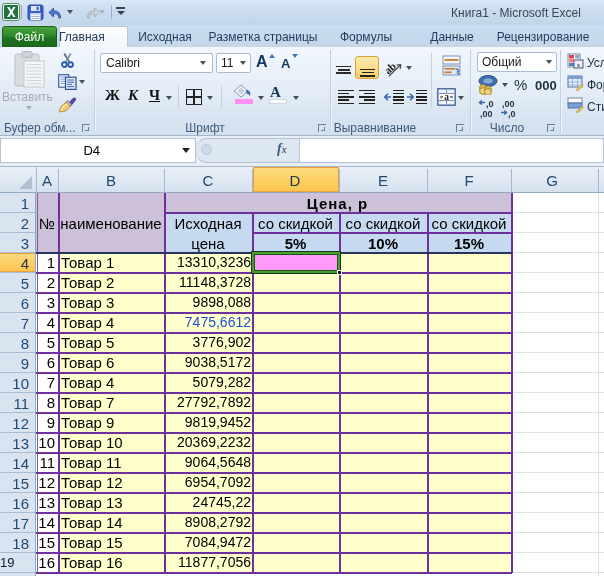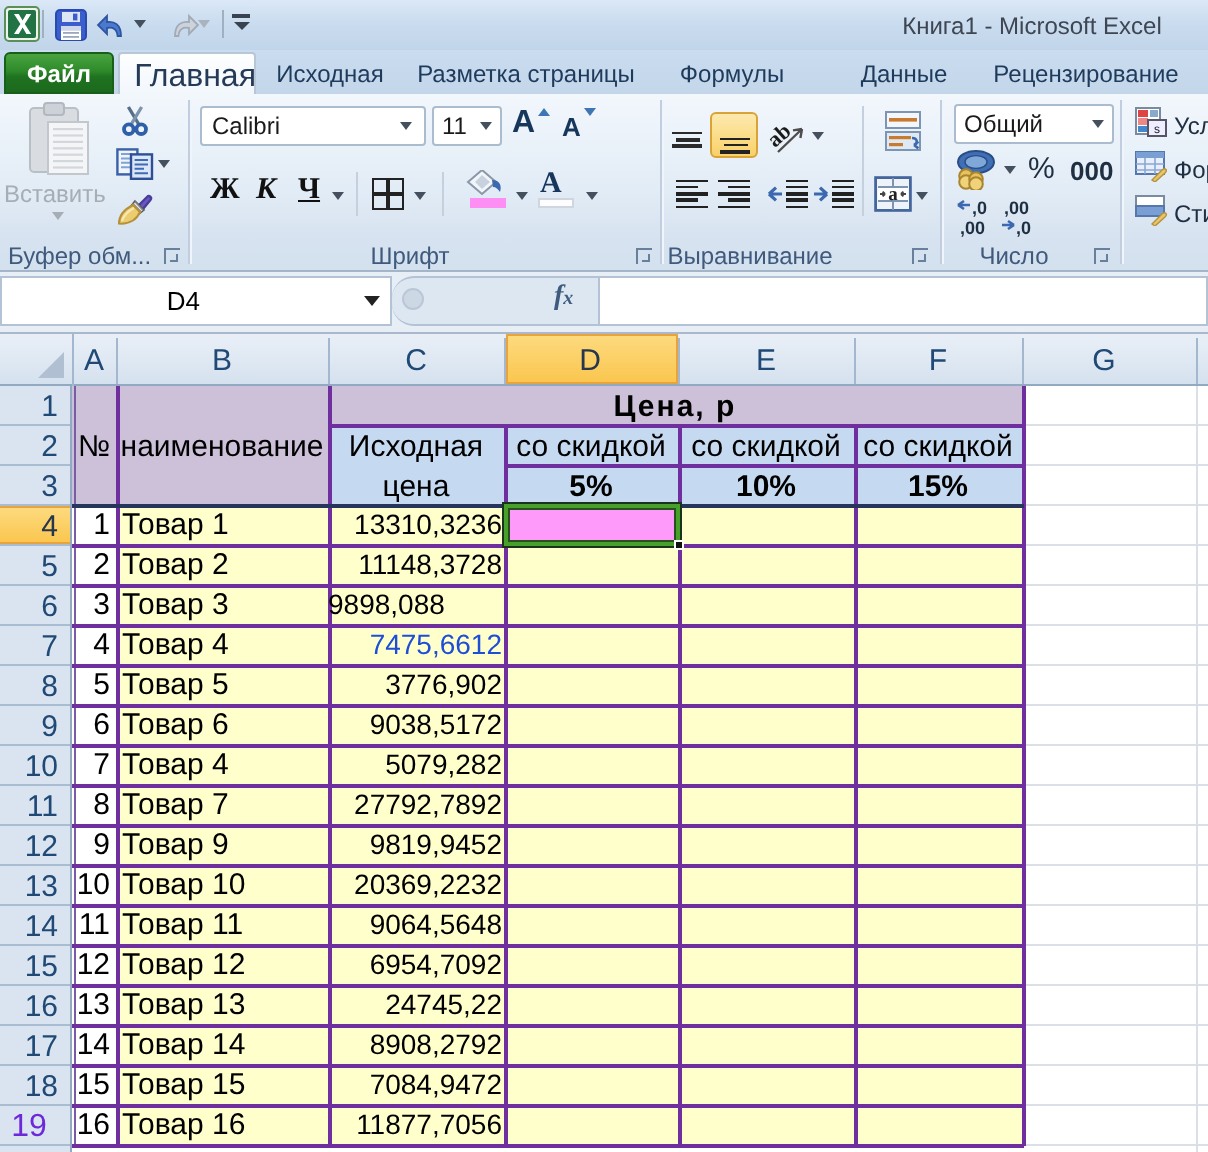--- a/index.html
+++ b/index.html
@@ -30,23 +30,23 @@
 <svg class="abs" style="left:83px;top:4px" width="17" height="17" viewBox="0 0 17 17">
 <path d="M4.5 14 C4.5 8 8 6.5 11.5 7 L11.5 4 L16 8.5 L11.5 13 L11.5 10 C8.5 9.4 6.5 10.5 6.2 14 Z" fill="#cdd3db" stroke="#a2aab5" stroke-width="0.9"></path>
 </svg>
 <div class="dar" style="left:99px;top:10px;border-top-color:#aab2bd"></div>
 <div class="abs" style="left:111px;top:5px;width:1px;height:14px;background:#9fb0c4"></div>
 <div class="abs" style="left:116px;top:7px;width:9px;height:1.5px;background:#39434f"></div>
 <div class="abs" style="left:116.5px;top:11px;width:0;height:0;border:4px solid transparent;border-top:4.5px solid #39434f;border-bottom:none"></div>
 <div class="tx" style="left:446px;top:6px;width:140px;text-align:center;font-size:12px;color:#3e4653">Книга1  -  Microsoft Excel</div>
 <div class="abs" style="left:0;top:25px;width:604px;height:22px;background:linear-gradient(#cadcef,#c3d6ea)"></div>
 <div class="abs" style="left:2px;top:26px;width:55px;height:21px;border-radius:3px 3px 0 0;background:linear-gradient(#49a440,#2e8929 45%,#1f7220 60%,#1c6a1e);border:1px solid #186018;"></div>
-<div class="tx" style="left:2px;top:30px;width:55px;text-align:center;font-size:12px;font-weight:bold;color:#fff">Файл</div>
+<div class="tx" style="left:2px;top:30px;width:55px;text-align:center;font-size:12px;font-weight:normal;color:#fff">Файл</div>
 <div class="abs" style="left:59px;top:26px;width:69px;height:21px;border-radius:2px 2px 0 0;background:linear-gradient(#fdfeff,#f2f7fc);border:1px solid #b8c6d8;border-bottom:none"></div>
-<div class="tx" style="left:59px;top:30px;width:69px;text-align:right;font-size:16px;color:#243a56">Главная</div>
+<div class="tx" style="left:59px;top:30px;width:69px;text-align:left;font-size:12px;color:#243a56">Главная</div>
 <div class="tx" style="left:165px;top:30px;transform:translateX(-50%);font-size:12px;color:#1e3b5c">Исходная</div>
 <div class="tx" style="left:263px;top:30px;transform:translateX(-50%);font-size:12px;color:#1e3b5c">Разметка страницы</div>
 <div class="tx" style="left:366px;top:30px;transform:translateX(-50%);font-size:12px;color:#1e3b5c">Формулы</div>
 <div class="tx" style="left:452px;top:30px;transform:translateX(-50%);font-size:12px;color:#1e3b5c">Данные</div>
 <div class="tx" style="left:543px;top:30px;transform:translateX(-50%);font-size:12px;color:#1e3b5c">Рецензирование</div>
 <div class="abs" style="left:0;top:47px;width:604px;height:88px;background:linear-gradient(#f2f7fc,#e2ecf6 55%,#d7e3f0 80%,#d3e0ee)"></div>
 <div class="abs" style="left:0;top:135px;width:604px;height:1px;background:#a4b5c9"></div>
 <div class="abs" style="left:94px;top:50px;width:1px;height:82px;background:#c0cedf"></div>
 <div class="abs" style="left:95px;top:50px;width:1px;height:82px;background:#eff5fb"></div>
 <div class="abs" style="left:330px;top:50px;width:1px;height:82px;background:#c0cedf"></div>
@@ -298,21 +298,21 @@
 <div class="tx" style="left:0;top:355px;width:29px;text-align:right;font-size:15px;color:#204a75">9</div>
 <div class="tx" style="left:0;top:375px;width:29px;text-align:right;font-size:15px;color:#204a75">10</div>
 <div class="tx" style="left:0;top:395px;width:29px;text-align:right;font-size:15px;color:#204a75">11</div>
 <div class="tx" style="left:0;top:415px;width:29px;text-align:right;font-size:15px;color:#204a75">12</div>
 <div class="tx" style="left:0;top:435px;width:29px;text-align:right;font-size:15px;color:#204a75">13</div>
 <div class="tx" style="left:0;top:455px;width:29px;text-align:right;font-size:15px;color:#204a75">14</div>
 <div class="tx" style="left:0;top:475px;width:29px;text-align:right;font-size:15px;color:#204a75">15</div>
 <div class="tx" style="left:0;top:495px;width:29px;text-align:right;font-size:15px;color:#204a75">16</div>
 <div class="tx" style="left:0;top:515px;width:29px;text-align:right;font-size:15px;color:#204a75">17</div>
 <div class="tx" style="left:0;top:535px;width:29px;text-align:right;font-size:15px;color:#204a75">18</div>
-<div class="tx" style="left:0;top:555px;width:29px;text-align:center;font-size:16px;color:#6d28d9">19</div>
+<div class="tx" style="left:0;top:555px;width:29px;text-align:left;font-size:13px;color:#0f172a">19</div>
 <div class="abs" style="left:511px;top:212px;width:93px;height:1px;background:#dadfe8"></div>
 <div class="abs" style="left:511px;top:232px;width:93px;height:1px;background:#dadfe8"></div>
 <div class="abs" style="left:511px;top:252px;width:93px;height:1px;background:#dadfe8"></div>
 <div class="abs" style="left:511px;top:272px;width:93px;height:1px;background:#dadfe8"></div>
 <div class="abs" style="left:511px;top:292px;width:93px;height:1px;background:#dadfe8"></div>
 <div class="abs" style="left:511px;top:312px;width:93px;height:1px;background:#dadfe8"></div>
 <div class="abs" style="left:511px;top:332px;width:93px;height:1px;background:#dadfe8"></div>
 <div class="abs" style="left:511px;top:352px;width:93px;height:1px;background:#dadfe8"></div>
 <div class="abs" style="left:511px;top:372px;width:93px;height:1px;background:#dadfe8"></div>
 <div class="abs" style="left:511px;top:392px;width:93px;height:1px;background:#dadfe8"></div>
@@ -369,21 +369,21 @@
 <div class="tx" style="left:427px;top:215px;width:84px;text-align:center;font-size:15px;color:#000">со скидкой</div>
 <div class="tx" style="left:427px;top:235px;width:84px;text-align:center;font-size:15px;font-weight:bold;color:#000">15%</div>
 <div class="tx" style="left:36px;top:254px;width:19px;text-align:right;font-size:15px;color:#000">1</div>
 <div class="tx" style="left:61px;top:254px;font-size:15px;color:#000">Товар 1</div>
 <div class="tx" style="left:164px;top:254px;width:87px;text-align:right;font-size:14px;color:#000">13310,3236</div>
 <div class="tx" style="left:36px;top:274px;width:19px;text-align:right;font-size:15px;color:#000">2</div>
 <div class="tx" style="left:61px;top:274px;font-size:15px;color:#000">Товар 2</div>
 <div class="tx" style="left:164px;top:274px;width:87px;text-align:right;font-size:14px;color:#000">11148,3728</div>
 <div class="tx" style="left:36px;top:294px;width:19px;text-align:right;font-size:15px;color:#000">3</div>
 <div class="tx" style="left:61px;top:294px;font-size:15px;color:#000">Товар 3</div>
-<div class="tx" style="left:164px;top:294px;width:87px;text-align:left;font-size:14px;color:#000">9898,088</div>
+<div class="tx" style="left:164px;top:294px;width:87px;text-align:right;font-size:14px;color:#000">9898,088</div>
 <div class="tx" style="left:36px;top:314px;width:19px;text-align:right;font-size:15px;color:#000">4</div>
 <div class="tx" style="left:61px;top:314px;font-size:15px;color:#000">Товар 4</div>
 <div class="tx" style="left:164px;top:314px;width:87px;text-align:right;font-size:14px;color:#1d4ed8">7475,6612</div>
 <div class="tx" style="left:36px;top:334px;width:19px;text-align:right;font-size:15px;color:#000">5</div>
 <div class="tx" style="left:61px;top:334px;font-size:15px;color:#000">Товар 5</div>
 <div class="tx" style="left:164px;top:334px;width:87px;text-align:right;font-size:14px;color:#000">3776,902</div>
 <div class="tx" style="left:36px;top:354px;width:19px;text-align:right;font-size:15px;color:#000">6</div>
 <div class="tx" style="left:61px;top:354px;font-size:15px;color:#000">Товар 6</div>
 <div class="tx" style="left:164px;top:354px;width:87px;text-align:right;font-size:14px;color:#000">9038,5172</div>
 <div class="tx" style="left:36px;top:374px;width:19px;text-align:right;font-size:15px;color:#000">7</div>

